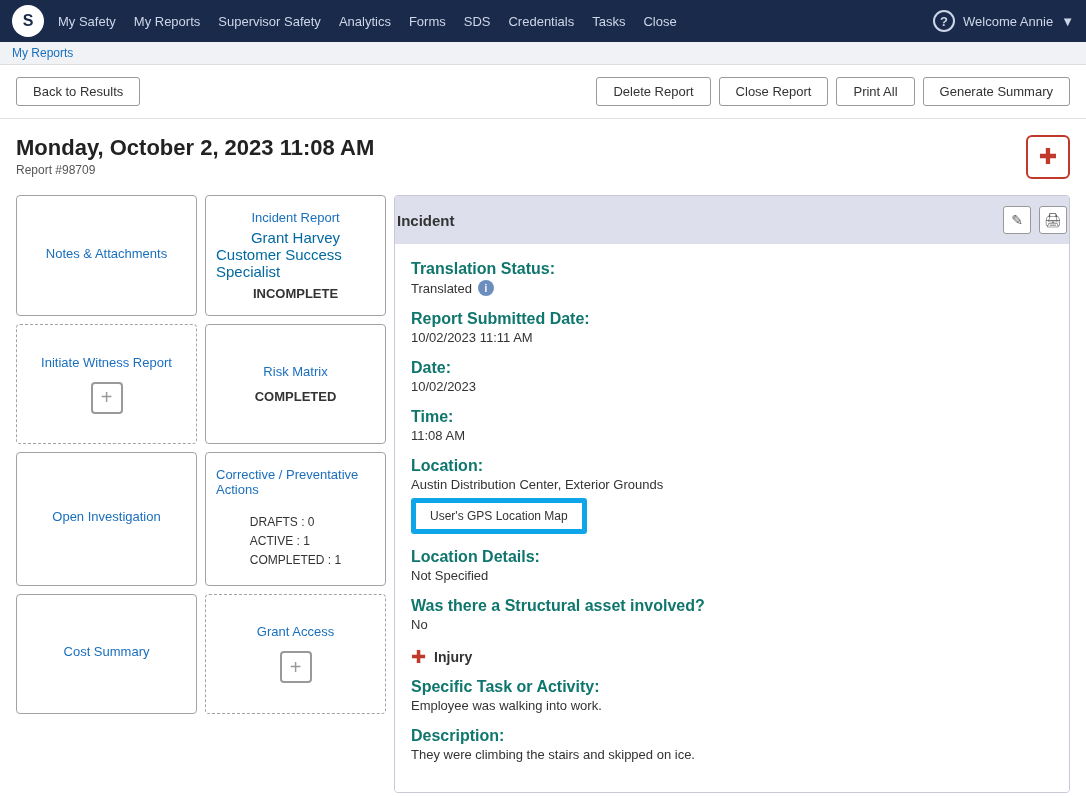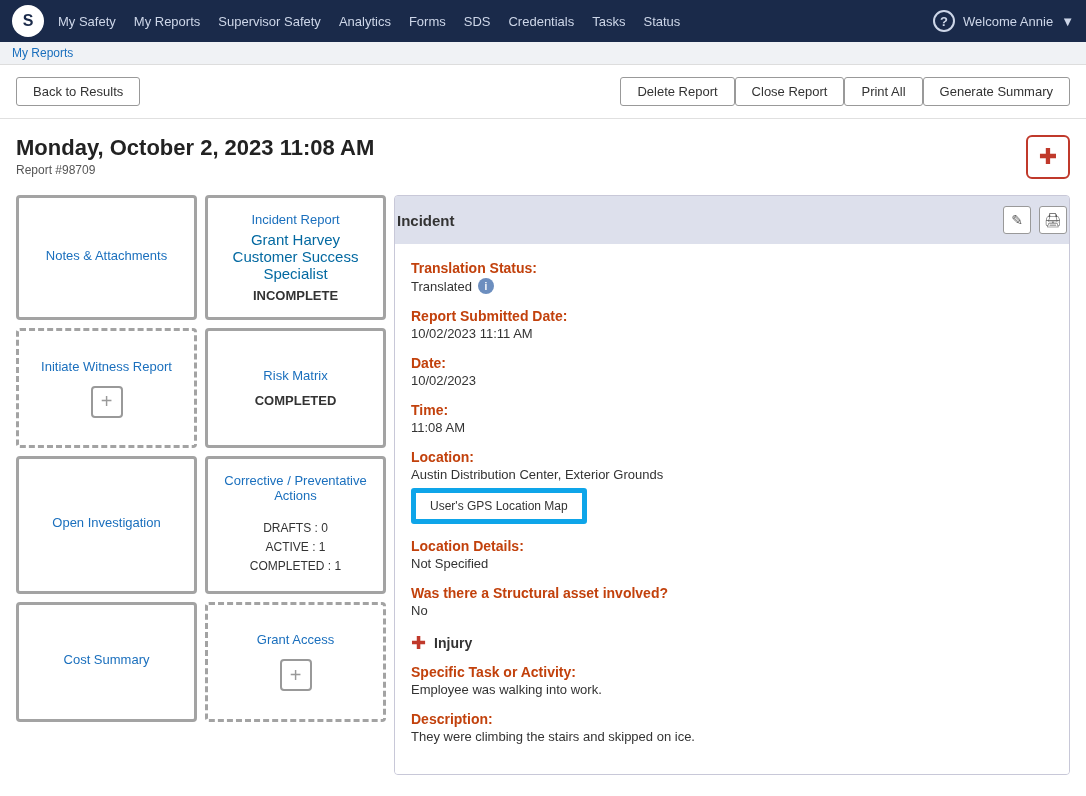--- a/index.html
+++ b/index.html
@@ -42,21 +42,21 @@
       border-bottom: 1px solid #ddd;
     }
     .nav-breadcrumb span { color: #1a6fbd; cursor: pointer; }
 
     
     .toolbar {
       display: flex;
       align-items: center;
       padding: 12px 16px;
       border-bottom: 1px solid #e0e0e0;
-      gap: 0;
+      gap: 8px;
     }
     .toolbar-left { flex: 1; }
     .btn {
       padding: 6px 16px;
       border: 1px solid #999;
       background: #fff;
       border-radius: 3px;
       cursor: pointer;
       font-size: 13px;
       color: #333;
@@ -88,31 +88,30 @@
 
     
     .left-panel {
       width: 370px;
       display: grid;
       grid-template-columns: 1fr 1fr;
       gap: 8px;
       align-content: start;
     }
     .card {
-      border: 3px solid #a3a3a3;
+      border: 1px solid #a3a3a3;
       border-radius: 4px;
       padding: 14px 10px;
       display: flex;
       flex-direction: column;
       align-items: center;
       justify-content: center;
       min-height: 120px;
       cursor: pointer;
       background: #fff;
-      text-align: center;
     }
     .card.dashed { border-style: dashed; }
     .card-title { font-size: 13px; color: #1a6fbd; margin-bottom: 4px; }
     .card-subtitle { font-size: 15px; color: #0369a1; }
     .card-status { font-size: 13px; font-weight: bold; color: #333; margin-top: 6px; }
     .card-drafts { font-size: 12px; color: #333; margin-top: 12px; line-height: 1.6; }
     .card-add-icon {
       width: 32px; height: 32px;
       border: 2px solid #999;
       border-radius: 4px;
@@ -144,21 +143,21 @@
       background: #fff;
       display: flex; align-items: center; justify-content: center;
       cursor: pointer; font-size: 14px; color: #555;
     }
     .right-panel-body {
       padding: 16px;
       background: #fff;
       overflow-y: auto;
     }
     .field-group { margin-bottom: 14px; }
-    .field-label { font-size: 14px; font-weight: bold; color: #c2410c; margin-bottom: 2px; }
+    .field-label { font-size: 16px; font-weight: bold; color: #0f766e; margin-bottom: 2px; }
     .field-value { font-size: 13px; color: #333; }
     .translation-status { display: flex; align-items: center; gap: 6px; }
     .info-icon {
       width: 16px; height: 16px; border-radius: 50%;
       background: #6c8ebf; color: #fff;
       display: flex; align-items: center; justify-content: center;
       font-size: 10px; font-weight: bold; cursor: pointer;
     }
     .gps-btn {
       padding: 6px 14px;
@@ -189,21 +188,21 @@
   <div class="nav-logo">S</div>
   <div class="nav-links">
     <span>My Safety</span>
     <span>My Reports</span>
     <span>Supervisor Safety</span>
     <span>Analytics</span>
     <span>Forms</span>
     <span>SDS</span>
     <span>Credentials</span>
     <span>Tasks</span>
-    <span>Status</span>
+    <span>Close</span>
   </div>
   <div class="nav-right">
     <div class="help-icon">?</div>
     <span class="welcome">Welcome Annie</span>
     <span style="color:#cdd6e8;">▼</span>
   </div>
 </div>
 
 <div class="nav-breadcrumb">
   <span>My Reports</span>

